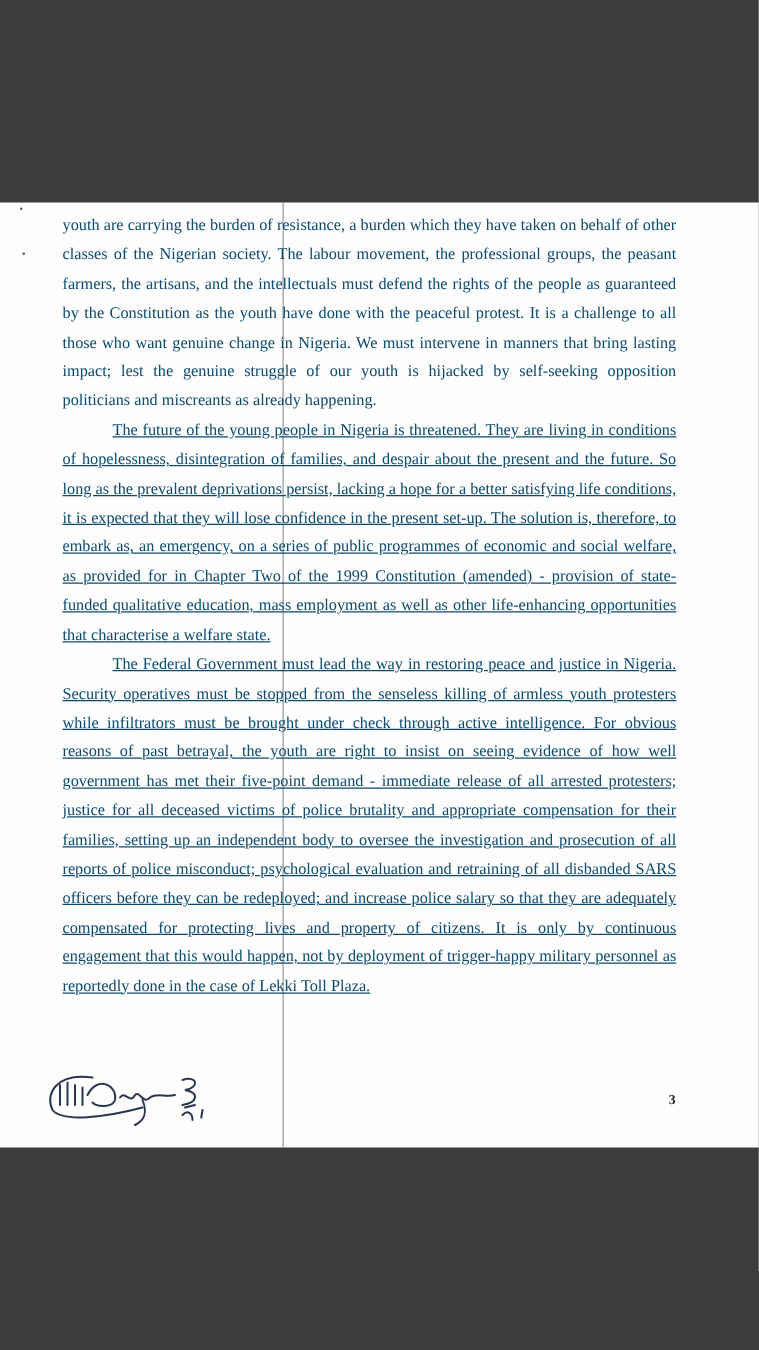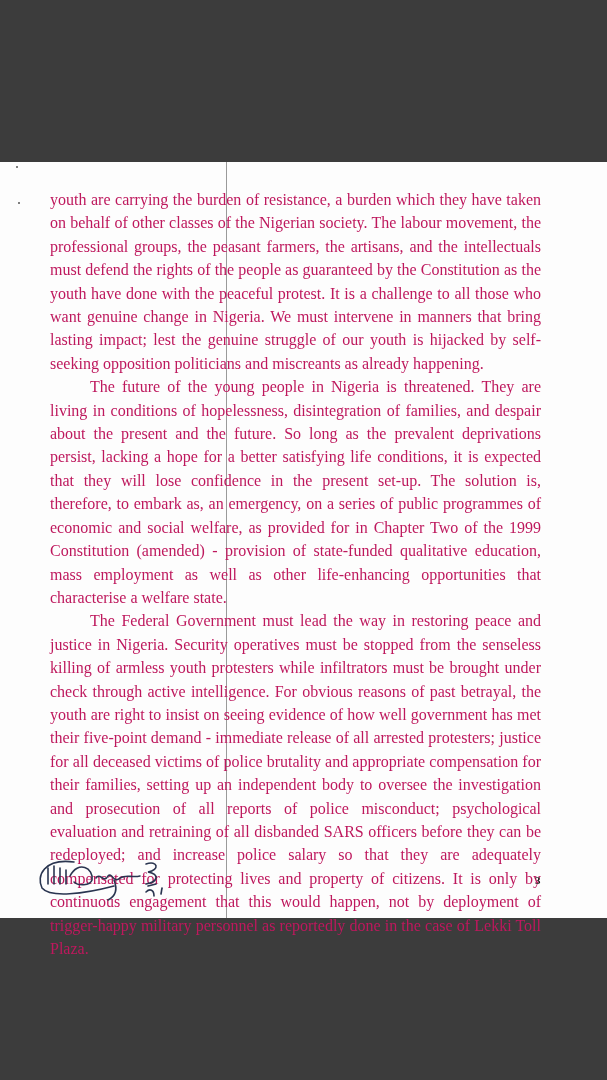--- a/index.html
+++ b/index.html
@@ -8,25 +8,25 @@
       font-family: "Liberation Serif", "DejaVu Serif", serif;
     }
     .page {
       position: absolute; left: 0; top: 162px; width: 607px; height: 756px; background: #fdfdfd;
     }
     .vline {
       position: absolute; left: 226px; top: 0; width: 1px; height: 756px; background: #9a9a9a;
     }
     .dot { position: absolute; width: 2px; height: 2px; background: #555; border-radius: 1px; }
     .text {
-      position: absolute; left: 50px; top: 26px; width: 491px;
-      font-size: 16px; line-height: 23.4px; color: #be185d; text-align: justify;
+      position: absolute; left: 50px; top: 6px; width: 491px;
+      font-size: 13px; line-height: 23.4px; color: #0c4a6e; text-align: justify;
     }
     .text p { margin: 0; }
-    .text p.indent { text-indent: 40px; }
+    .text p.indent { text-indent: 40px; text-decoration: underline; }
     .signature { position: absolute; left: 34px; top: 694px; width: 170px; height: 46px; }
     .page-num { position: absolute; left: 535px; top: 712px; font-size: 11px; color: #1a1a1a; font-weight: bold; }
   </style>
 </head>
 <body>
 
 <div class="page">
   <div class="vline"></div>
   <div class="dot" style="left:16px; top:4px;"></div>
   <div class="dot" style="left:18px; top:40px;"></div>

